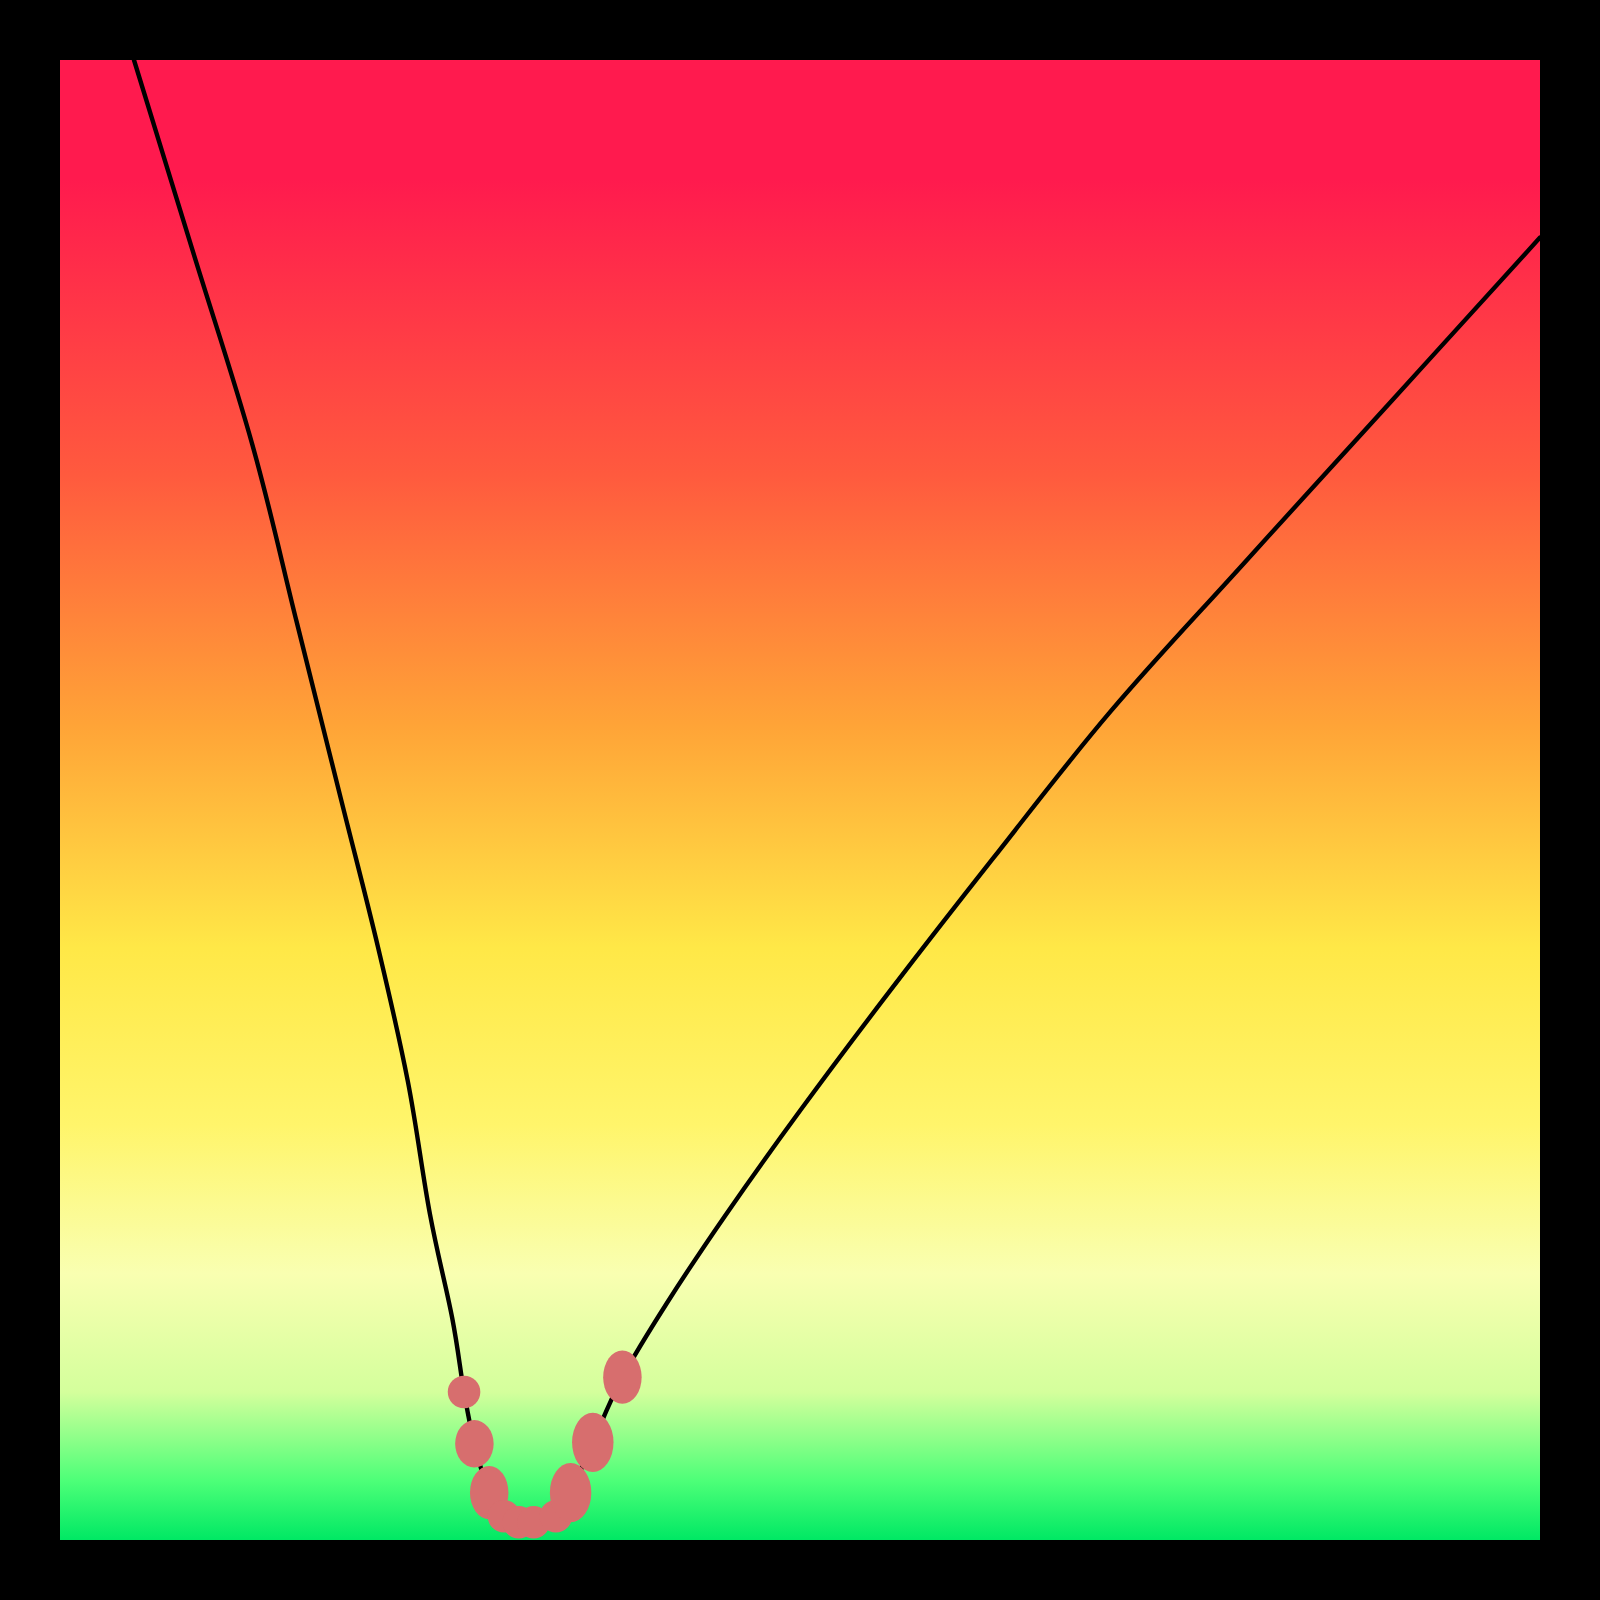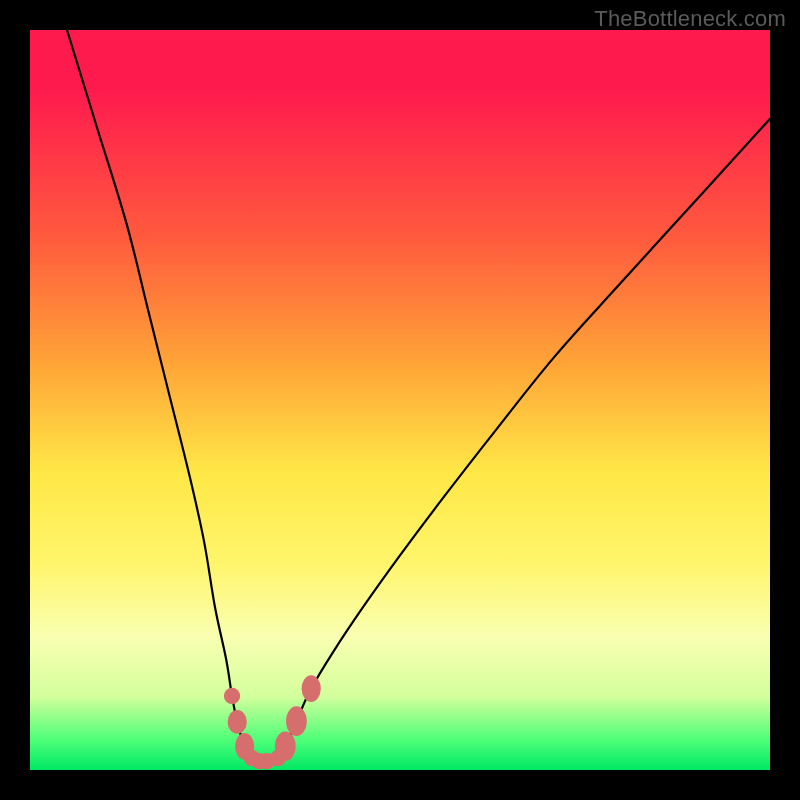--- a/index.html
+++ b/index.html
@@ -71,14 +71,13 @@
           <ellipse cx="222.00" cy="728.16" rx="8.14" ry="8.14" class="marker"></ellipse>
           <ellipse cx="229.40" cy="731.12" rx="8.14" ry="8.14" class="marker"></ellipse>
           <ellipse cx="236.80" cy="731.12" rx="8.14" ry="8.14" class="marker"></ellipse>
           <ellipse cx="247.90" cy="728.16" rx="8.14" ry="8.14" class="marker"></ellipse>
           <ellipse cx="255.30" cy="716.32" rx="10.36" ry="14.80" class="marker"></ellipse>
           <ellipse cx="266.40" cy="691.16" rx="10.36" ry="14.80" class="marker"></ellipse>
           <ellipse cx="281.20" cy="658.60" rx="9.62" ry="13.32" class="marker"></ellipse>
         </g>
     </svg>
   </div>
-  <div class="watermark">TheBottleneck.com</div>
 </div>
 
 </body></html>

